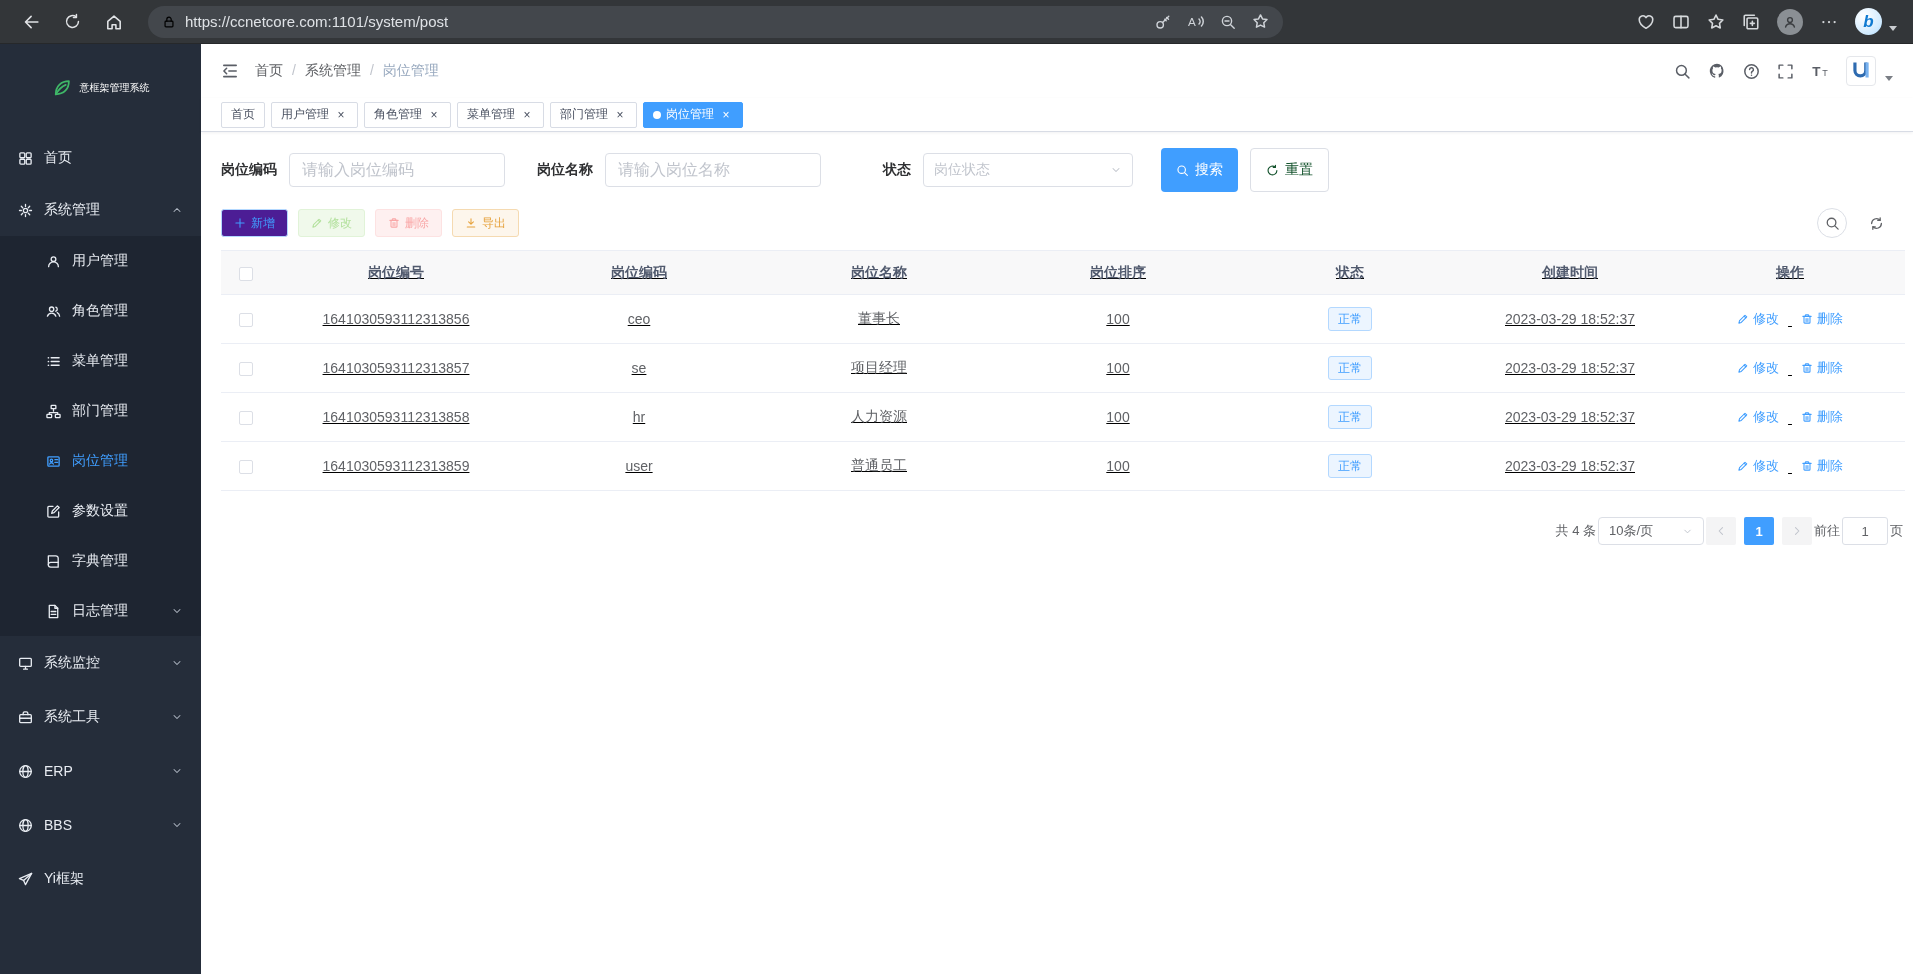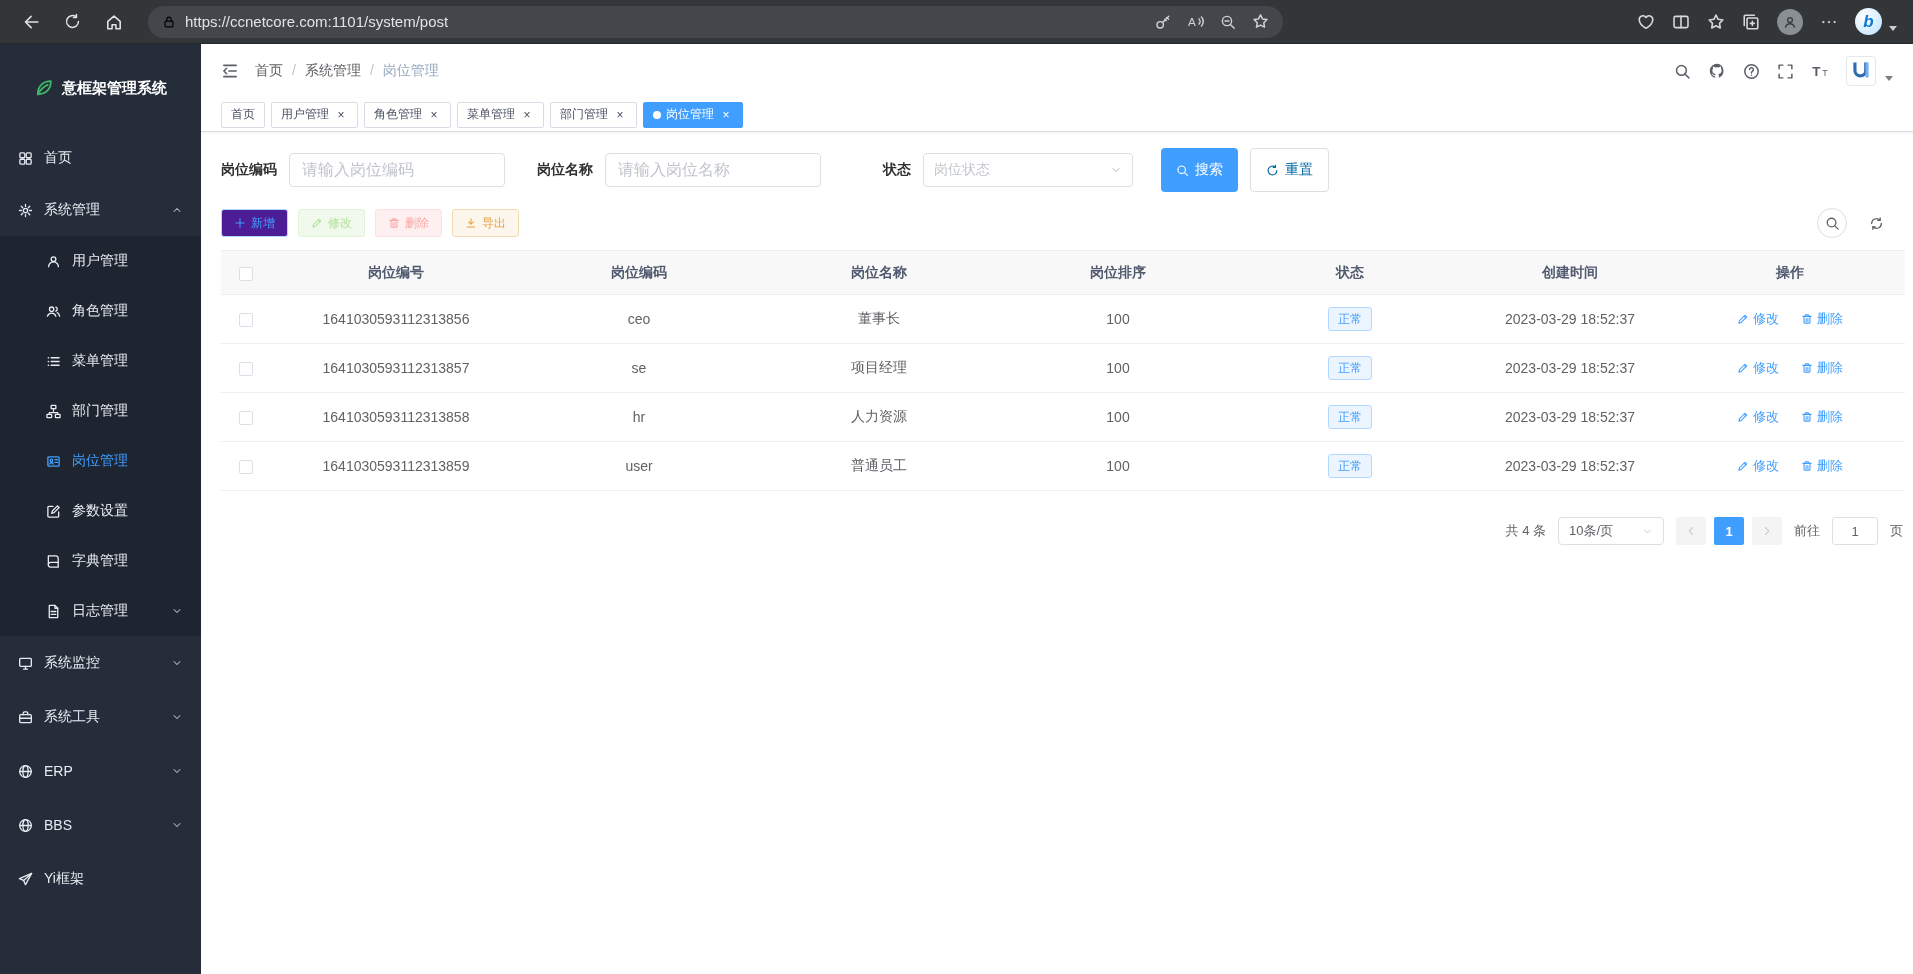--- a/index.html
+++ b/index.html
@@ -29,21 +29,21 @@
   .bing::after { content:'b'; color:#0f7ad1; font-weight:bold; font-size:17px; font-style:italic; }
   .bing-caret { width:0; height:0; border-left:4px solid transparent; border-right:4px solid transparent;
     border-top:5px solid #c9ccd0; align-self:flex-end; margin:0 0 4px -10px; }
 
   
   .app { flex:1; display:flex; min-height:0; }
 
   
   .sidebar { width:201px; background:#252d3a; flex-shrink:0; display:flex; flex-direction:column; overflow:hidden; }
   .logo { height:88px; display:flex; align-items:center; justify-content:center; gap:8px;
-    color:#fff; font-size:15px; font-weight:bold; }
+    color:#fff; font-size:10px; font-weight:normal; }
   .logo svg { color:#3fb868; }
   .menu-item { height:52px; display:flex; align-items:center; gap:11px; padding:0 18px;
     font-size:14px; color:#e8ecf2; cursor:pointer; }
   .menu-item .chev { margin-left:auto; color:#aeb6c2; }
   .submenu { background:#1e2531; }
   .submenu .menu-item { height:50px; padding-left:46px; }
   .menu-item.active { color:#409eff; }
   .menu-item.group { height:54px; }
 
   
@@ -83,46 +83,46 @@
   .g2 { margin-left:32px; }
   .g3 { margin-left:62px; }
   .select { height:34px; border:1px solid #dcdfe6; border-radius:4px; background:#fff;
     display:flex; align-items:center; justify-content:space-between; padding:0 10px; cursor:pointer; }
   .status-select { width:210px; }
   .select .ph { color:#c0c4cc; font-size:14px; }
   .select .chev { color:#c0c4cc; }
   .btn { height:44px; border-radius:4px; font-size:14px; display:inline-flex; align-items:center;
     gap:6px; padding:0 15px; }
   .btn-primary { background:#409eff; color:#fff; margin-left:28px; }
-  .btn-default { background:#fff; color:#0369a1; border:1px solid #dcdfe6; margin-left:12px; }
+  .btn-default { background:#fff; color:#14532d; border:1px solid #dcdfe6; margin-left:12px; }
 
   .toolbar-row { display:flex; align-items:center; gap:10px; margin-bottom:12px; }
   .mbtn { height:28px; border-radius:3px; font-size:12px; display:inline-flex; align-items:center;
     gap:5px; padding:0 12px; border:1px solid transparent; }
   .mbtn.add    { background:#4c1d95; color:#409eff; border-color:#b3d8ff; }
   .mbtn.edit   { background:#f0f9eb; color:#b3e19d; border-color:#e1f3d8; cursor:not-allowed; }
   .mbtn.del    { background:#fef0f0; color:#f9a7a7; border-color:#fde2e2; cursor:not-allowed; }
   .mbtn.export { background:#fdf6ec; color:#e6a23c; border-color:#f5dab1; }
   .tool-right { margin-left:auto; display:flex; align-items:center; gap:14px; padding-right:14px; color:#606266; }
   .circle-btn { width:30px; height:30px; border-radius:50%; display:flex; align-items:center; justify-content:center; cursor:pointer; }
   .circle-btn.ring { border:1px solid #dcdfe6; }
 
-  table.grid { width:100%; border-collapse:collapse; table-layout:fixed; }
+  table.grid { width:100%; border-collapse:collapse; table-layout:fixed;text-decoration:underline; }
   .grid th { background:#f8f8f9; color:#515a6e; font-size:14px; font-weight:bold; height:44px;
     border-bottom:1px solid #ebeef5; border-top:1px solid #ebeef5; text-align:center; }
   .grid td { height:49px; font-size:14px; color:#606266; text-align:center;
     border-bottom:1px solid #ebeef5; white-space:nowrap; overflow:hidden; }
   .cb { display:inline-block; width:14px; height:14px; border:1px solid #dcdfe6; border-radius:2px;
     background:#fff; vertical-align:middle; cursor:pointer; }
   .badge { display:inline-block; height:24px; line-height:22px; padding:0 9px; font-size:12px;
     background:#ecf5ff; border:1px solid #b3d8ff; color:#409eff; border-radius:3px; }
   a.op { color:#409eff; font-size:13px; display:inline-flex; align-items:center; gap:4px;
     margin:0 9px; cursor:pointer; text-decoration:none; }
 
-  .pagination { display:flex; align-items:center; justify-content:flex-end; gap:12px;
+  .pagination { display:flex; align-items:center; justify-content:flex-end; gap:2px;
     margin-top:26px; font-size:13px; color:#606266; padding-right:2px; }
   .size-select { width:106px; height:28px; font-size:13px; color:#606266; }
   .size-select .val { color:#606266; }
   .pg-btn { min-width:30px; height:28px; background:#f4f4f5; border-radius:2px; display:flex;
     align-items:center; justify-content:center; cursor:pointer; }
   .pg-btn.disabled { color:#c0c4cc; cursor:not-allowed; }
   .pg-num { background:#409eff; color:#fff; font-weight:bold; font-size:13px; }
   .pg-group { display:flex; align-items:center; gap:8px; }
   .goto-input { width:46px; height:28px; border:1px solid #dcdfe6; border-radius:3px;
     text-align:center; font-size:13px; color:#606266; }

